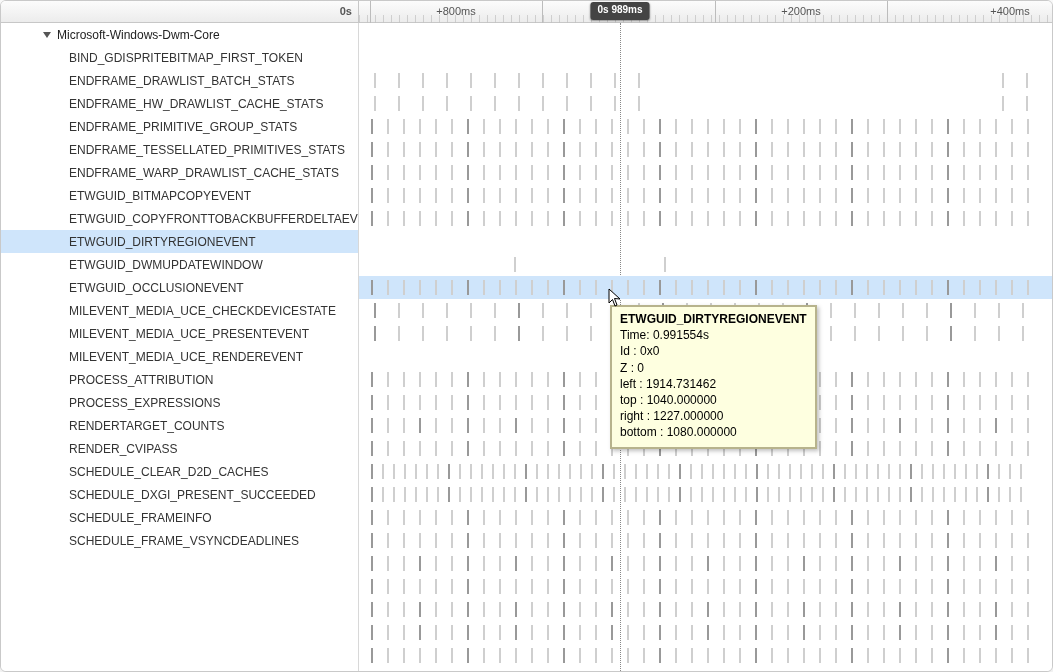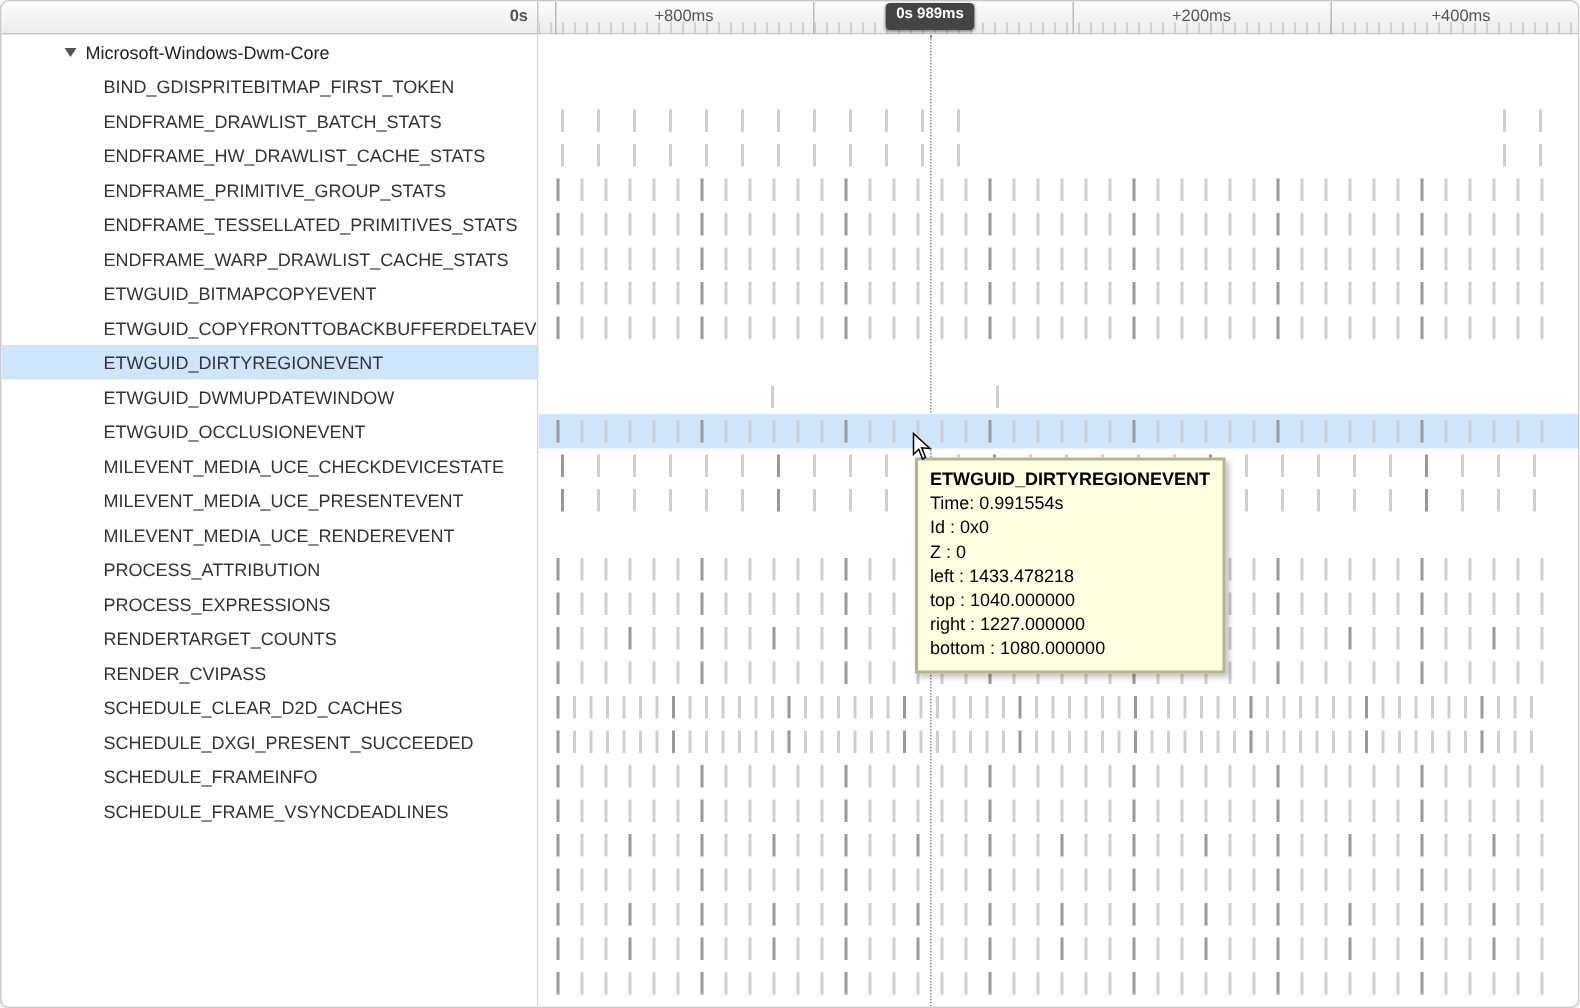--- a/index.html
+++ b/index.html
@@ -40,21 +40,21 @@
       <span class="zero">0s</span>
     </div>
     <div class="right" id="ruler-right">
       <div class="ticks-minor"></div>
     <div class="tick-major" style="left: 11px;"></div>
         <div class="tick-major" style="left: 183px;"></div>
         <div class="tick-major" style="left: 356px;"></div>
         <div class="tick-major" style="left: 528px;"></div>
         <span class="tick-label" style="left: 97px;">+800ms</span>
         <span class="tick-label" style="left: 442px;">+200ms</span>
-        <span class="tick-label" style="left: 615px;">+400ms</span>
+        <span class="tick-label" style="left: 651px;">+400ms</span>
         <div class="current-time" style="left: 261px;">0s 989ms</div>
       </div>
   </div>
 
   <div class="body">
 
     <div class="tree" id="tree">
       <div class="group">
         <span class="disclosure">
           <svg width="10" height="10" viewBox="0 0 10 10">
@@ -93,21 +93,21 @@
       <svg class="cursor-arrow" id="pointer" viewBox="0 0 14 20" style="left: 249px; top: 265px;">
         <path d="M1 1 L1 15 L4.5 11.5 L7 18 L9 17 L6.5 10.5 L12 11 Z" fill="#fff" stroke="#000" stroke-width="1"></path>
       </svg>
 
       <div class="tooltip" id="tooltip" style="left: 251px; top: 282px;">
         <div class="tt-title">ETWGUID_DIRTYREGIONEVENT</div>
         <div id="tooltip-lines">
             <div class="tt-line">Time: 0.991554s</div>
             <div class="tt-line">Id : 0x0</div>
             <div class="tt-line">Z : 0</div>
-            <div class="tt-line">left : 1433.478218</div>
+            <div class="tt-line">left : 1914.731462</div>
             <div class="tt-line">top : 1040.000000</div>
             <div class="tt-line">right : 1227.000000</div>
             <div class="tt-line">bottom : 1080.000000</div>
           </div>
       </div>
     <div class="row-track" style="top: 23px;"></div>
         <div class="row-track" style="top: 46px;">
           <span class="ev light" style="left: 15px;"></span>
           <span class="ev light" style="left: 39px;"></span>
           <span class="ev light" style="left: 63px;"></span>

